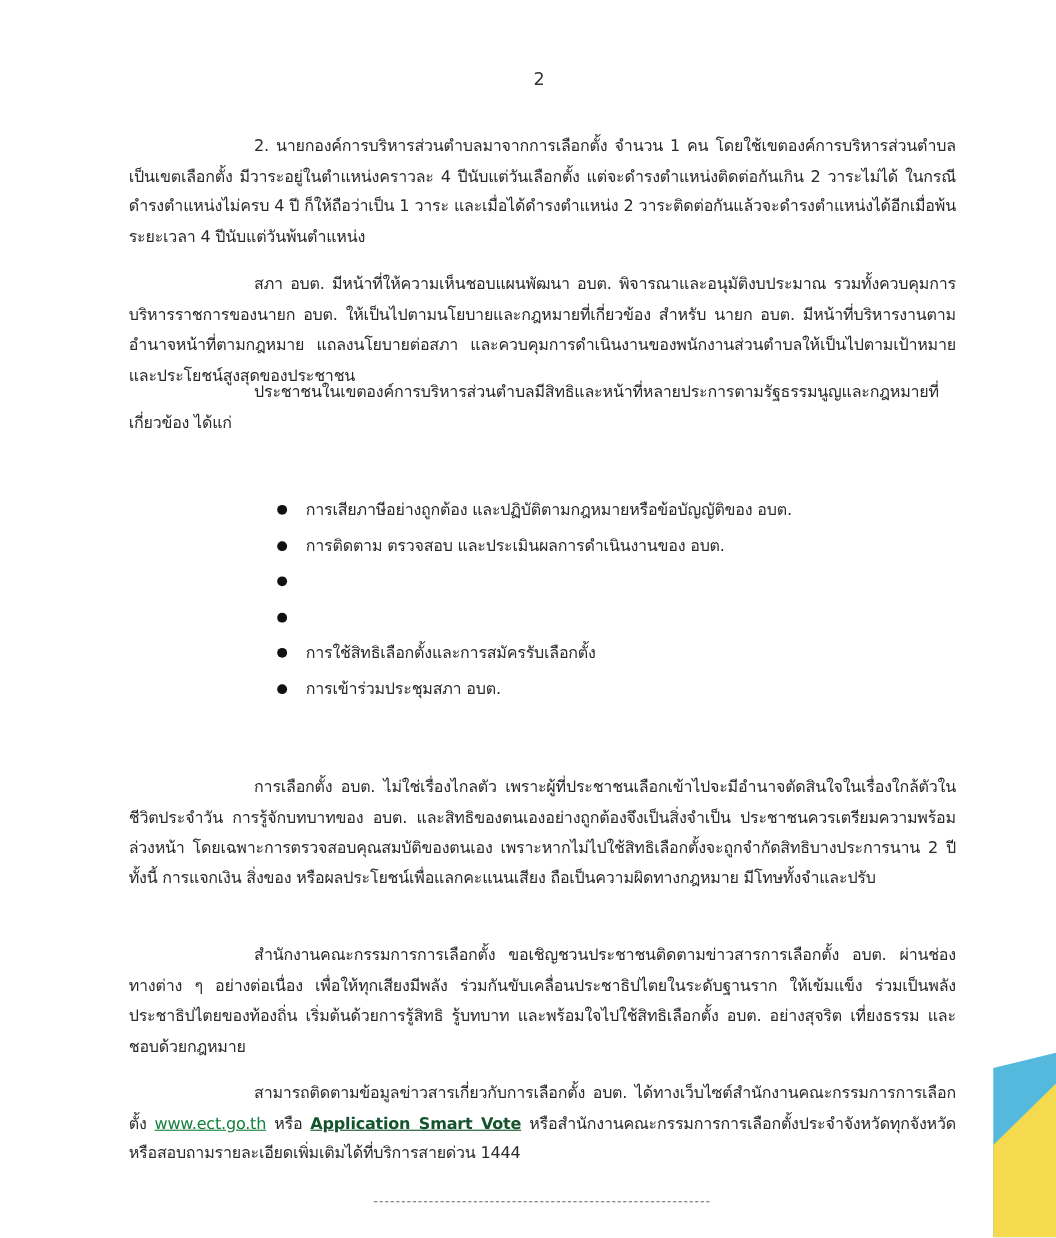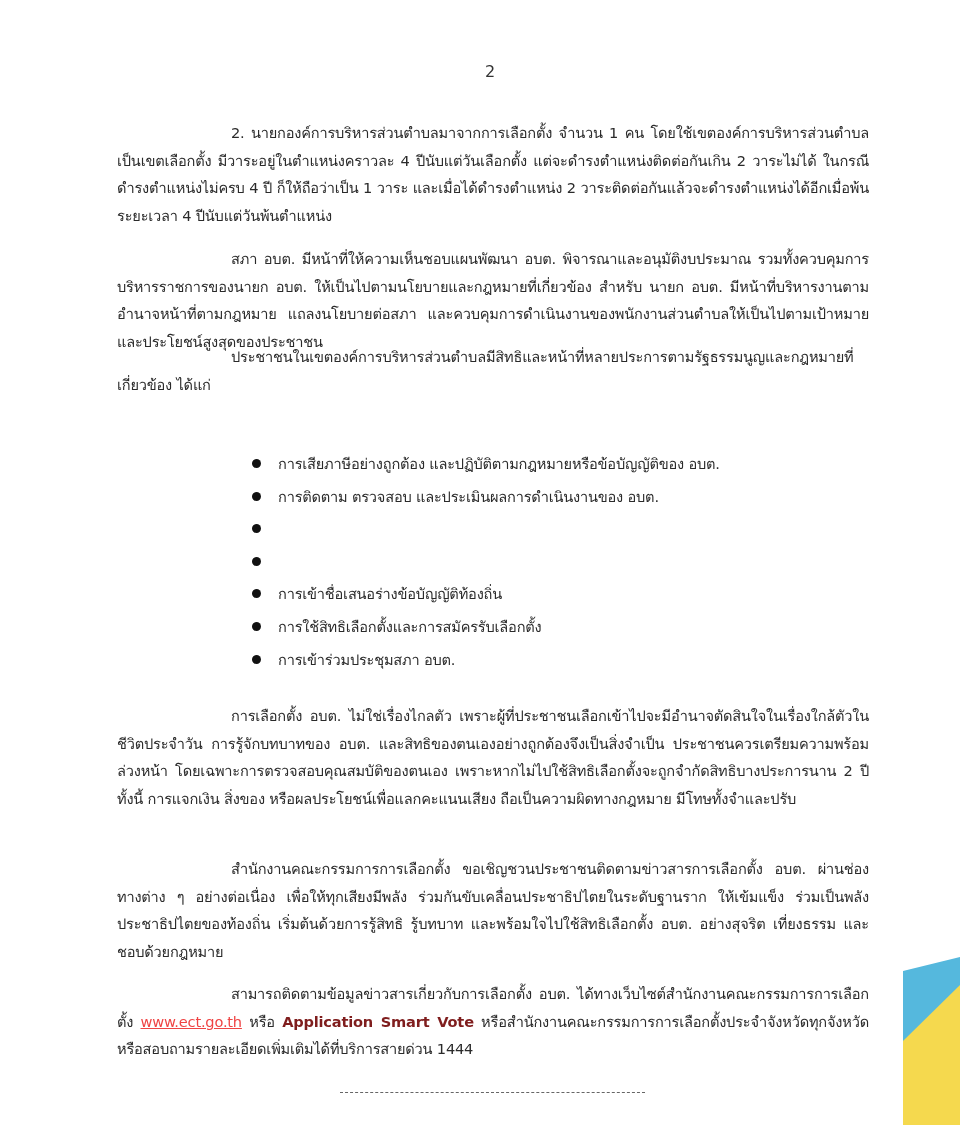--- a/index.html
+++ b/index.html
@@ -59,26 +59,27 @@
     .bullets li .dot {
       position: absolute;
       left: 3px;
       top: 11px;
       width: 9px;
       height: 9px;
       border-radius: 50%;
       background: #111;
     }
     .link {
-      color: #ef4444;
+      color: #15803d;
       text-decoration: underline;
     }
     .bold {
       font-weight: bold;
-      color: #7f1d1d;
+      color: #14532d;
+      text-decoration: underline;
     }
     .separator {
       position: absolute;
       left: 340px;
       top: 1092px;
       width: 305px;
       height: 0;
       border-top: 1px dashed #666;
     }
     .corner-deco {
@@ -101,21 +102,20 @@
 
   <p class="para" style="top:245px;"><span class="indent"></span><span>สภา อบต. มีหน้าที่ให้ความเห็นชอบแผนพัฒนา อบต. พิจารณาและอนุมัติงบประมาณ รวมทั้งควบคุมการบริหารราชการของนายก อบต. ให้เป็นไปตามนโยบายและกฎหมายที่เกี่ยวข้อง สำหรับ นายก อบต. มีหน้าที่บริหารงานตามอำนาจหน้าที่ตามกฎหมาย แถลงนโยบายต่อสภา และควบคุมการดำเนินงานของพนักงานส่วนตำบลให้เป็นไปตามเป้าหมายและประโยชน์สูงสุดของประชาชน</span></p>
 
   <p class="para" style="top:343px;"><span class="indent"></span><span>ประชาชนในเขตองค์การบริหารส่วนตำบลมีสิทธิและหน้าที่หลายประการตามรัฐธรรมนูญและกฎหมายที่เกี่ยวข้อง ได้แก่</span></p>
 
   <ul class="bullets">
     <li><span class="dot"></span><span>การเสียภาษีอย่างถูกต้อง และปฏิบัติตามกฎหมายหรือข้อบัญญัติของ อบต.</span></li>
     <li><span class="dot"></span><span>การติดตาม ตรวจสอบ และประเมินผลการดำเนินงานของ อบต.</span></li>
     <li><span class="dot"></span></li>
     <li><span class="dot"></span></li>
-    <li><span class="dot"></span><span>การเข้าชื่อเสนอร่างข้อบัญญัติท้องถิ่น</span></li>
     <li><span class="dot"></span><span>การใช้สิทธิเลือกตั้งและการสมัครรับเลือกตั้ง</span></li>
     <li><span class="dot"></span><span>การเข้าร่วมประชุมสภา อบต.</span></li>
   </ul>
 
   <p class="para" style="top:702px;"><span class="indent"></span><span>การเลือกตั้ง อบต. ไม่ใช่เรื่องไกลตัว เพราะผู้ที่ประชาชนเลือกเข้าไปจะมีอำนาจตัดสินใจในเรื่องใกล้ตัวในชีวิตประจำวัน การรู้จักบทบาทของ อบต. และสิทธิของตนเองอย่างถูกต้องจึงเป็นสิ่งจำเป็น ประชาชนควรเตรียมความพร้อมล่วงหน้า โดยเฉพาะการตรวจสอบคุณสมบัติของตนเอง เพราะหากไม่ไปใช้สิทธิเลือกตั้งจะถูกจำกัดสิทธิบางประการนาน 2 ปี ทั้งนี้ การแจกเงิน สิ่งของ หรือผลประโยชน์เพื่อแลกคะแนนเสียง ถือเป็นความผิดทางกฎหมาย มีโทษทั้งจำและปรับ</span></p>
 
   <p class="para" style="top:855px;"><span class="indent"></span><span>สำนักงานคณะกรรมการการเลือกตั้ง ขอเชิญชวนประชาชนติดตามข่าวสารการเลือกตั้ง อบต. ผ่านช่องทางต่าง ๆ อย่างต่อเนื่อง เพื่อให้ทุกเสียงมีพลัง ร่วมกันขับเคลื่อนประชาธิปไตยในระดับฐานราก ให้เข้มแข็ง ร่วมเป็นพลังประชาธิปไตยของท้องถิ่น เริ่มต้นด้วยการรู้สิทธิ รู้บทบาท และพร้อมใจไปใช้สิทธิเลือกตั้ง อบต. อย่างสุจริต เที่ยงธรรม และชอบด้วยกฎหมาย</span></p>
 
   <p class="para" style="top:980px;"><span class="indent"></span><span>สามารถติดตามข้อมูลข่าวสารเกี่ยวกับการเลือกตั้ง อบต. ได้ทางเว็บไซต์สำนักงานคณะกรรมการการเลือกตั้ง </span><a class="link">www.ect.go.th</a><span> หรือ </span><span class="bold">Application Smart Vote</span><span> หรือสำนักงานคณะกรรมการการเลือกตั้งประจำจังหวัดทุกจังหวัด หรือสอบถามรายละเอียดเพิ่มเติมได้ที่บริการสายด่วน 1444</span></p>
 

